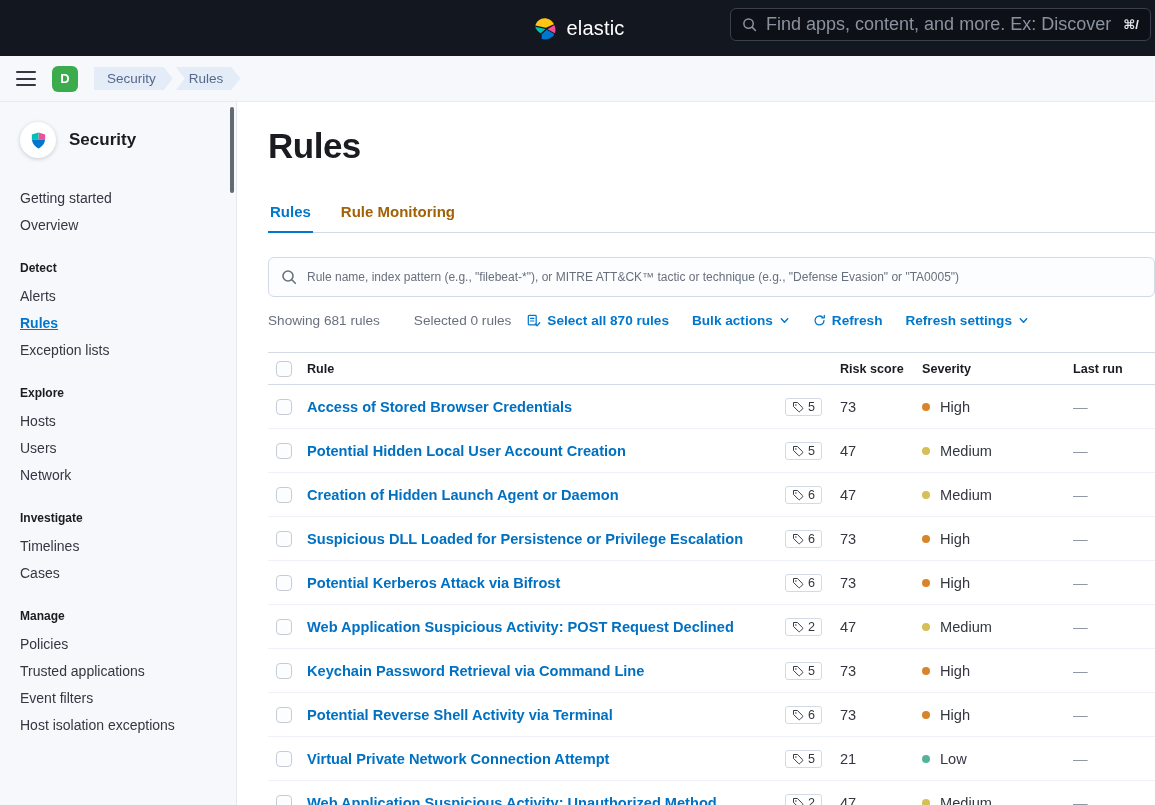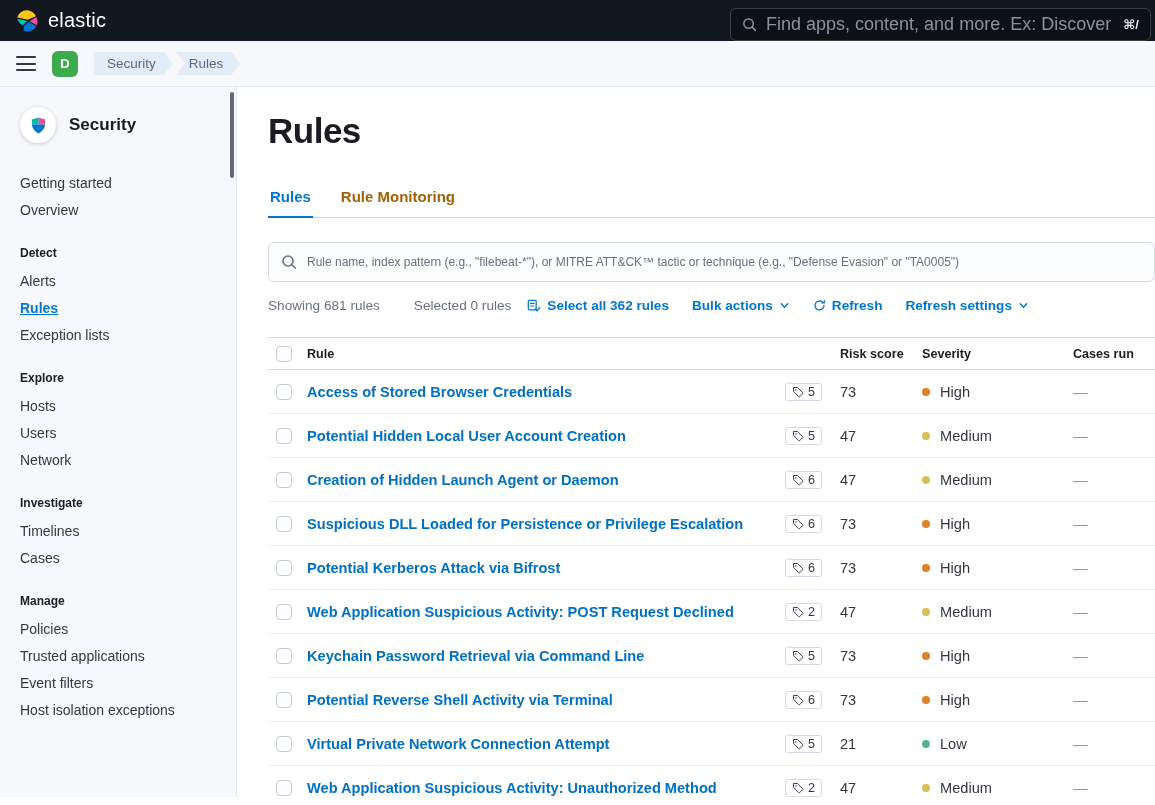--- a/index.html
+++ b/index.html
@@ -1,20 +1,20 @@
 <!DOCTYPE html>
 <html><head>
 <meta charset="utf-8">
 <style>
   * { margin:0; padding:0; box-sizing:border-box; }
   html,body { width:1155px; height:805px; overflow:hidden; }
   body { font-family:"Liberation Sans","DejaVu Sans",sans-serif; background:#fff; color:#343741; }
 
   
-  .top-bar { position:relative; height:41px; background:#13171f; display:flex; align-items:center; padding:0 12px 0 14px; }
+  .top-bar { position:relative; height:56px; background:#13171f; display:flex; align-items:center; padding:0 12px 0 14px;justify-content:center; }
   .brand { display:flex; align-items:center; gap:9px; cursor:pointer; }
   .brand-text { color:#fff; font-size:20px; font-weight:500; letter-spacing:.2px; }
   .global-search { position:absolute; left:730px; right:4px; top:8px; height:33px; background:#0d1117; border:1px solid #3a404c; border-radius:6px; display:flex; align-items:center; gap:9px; padding:0 11px; cursor:text; }
   .global-search svg { flex:0 0 auto; color:#8b929e; }
   .gs-input { flex:1; min-width:0; background:transparent; border:none; outline:none; color:#e7ebf0; font-size:18px; font-family:inherit; }
   .gs-input::placeholder { color:#8b929e; }
   .gs-shortcut { color:#e3e8ee; font-size:13px; font-weight:700; white-space:nowrap; }
 
   
   .nav-bar { height:46px; background:#f7f8fc; border-bottom:1px solid #e6eaf2; display:flex; align-items:center; padding:0 16px; gap:16px; }
@@ -169,21 +169,21 @@
 
       <div class="utility-bar">
         <span class="muted">Showing 681 rules</span>
         <span class="muted selected">Selected 0 rules</span>
         <button class="blue-link" style="margin-left:16px;">
           <svg viewBox="0 0 16 16" width="14" height="14">
               <rect x="1.5" y="1.5" width="9" height="11" rx="1" fill="none" stroke="currentColor" stroke-width="1.4"></rect>
               <path d="M4 5h4M4 8h4" stroke="currentColor" stroke-width="1.2" stroke-linecap="round"></path>
               <path d="M9.5 11.5l2 2 3-3.5" fill="none" stroke="currentColor" stroke-width="1.5" stroke-linecap="round" stroke-linejoin="round"></path>
             </svg>
-          <span>Select all 362 rules</span>
+          <span>Select all 870 rules</span>
         </button>
         <button class="blue-link">
           <span>Bulk actions</span>
           <svg viewBox="0 0 12 12" width="11" height="11">
               <path d="M2.5 4.2 L6 7.8 L9.5 4.2" fill="none" stroke="currentColor" stroke-width="1.6" stroke-linecap="round" stroke-linejoin="round"></path>
             </svg>
         </button>
         <button class="blue-link">
           <svg viewBox="0 0 16 16" width="13" height="13">
               <path d="M13.5 8a5.5 5.5 0 1 1-1.7-4" fill="none" stroke="currentColor" stroke-width="1.6" stroke-linecap="round"></path>
@@ -199,21 +199,21 @@
         </button>
       </div>
 
       <div class="table">
         <div class="table-header">
           <div class="cell"><span class="checkbox"></span></div>
           <div class="cell th">Rule</div>
           <div class="cell"></div>
           <div class="cell th risk">Risk score</div>
           <div class="cell th">Severity</div>
-          <div class="cell th">Cases run</div>
+          <div class="cell th">Last run</div>
         </div>
         <div class="table-body">
   <div class="table-row">
     <div class="cell"><span class="checkbox"></span></div>
     <div class="cell">
                 <a class="rule-link">Access of Stored Browser Credentials</a>
               </div>
     <div class="cell tag-cell">
       <span class="tag-badge">
         <svg class="tag-icon" viewBox="0 0 16 16" width="12" height="12">

